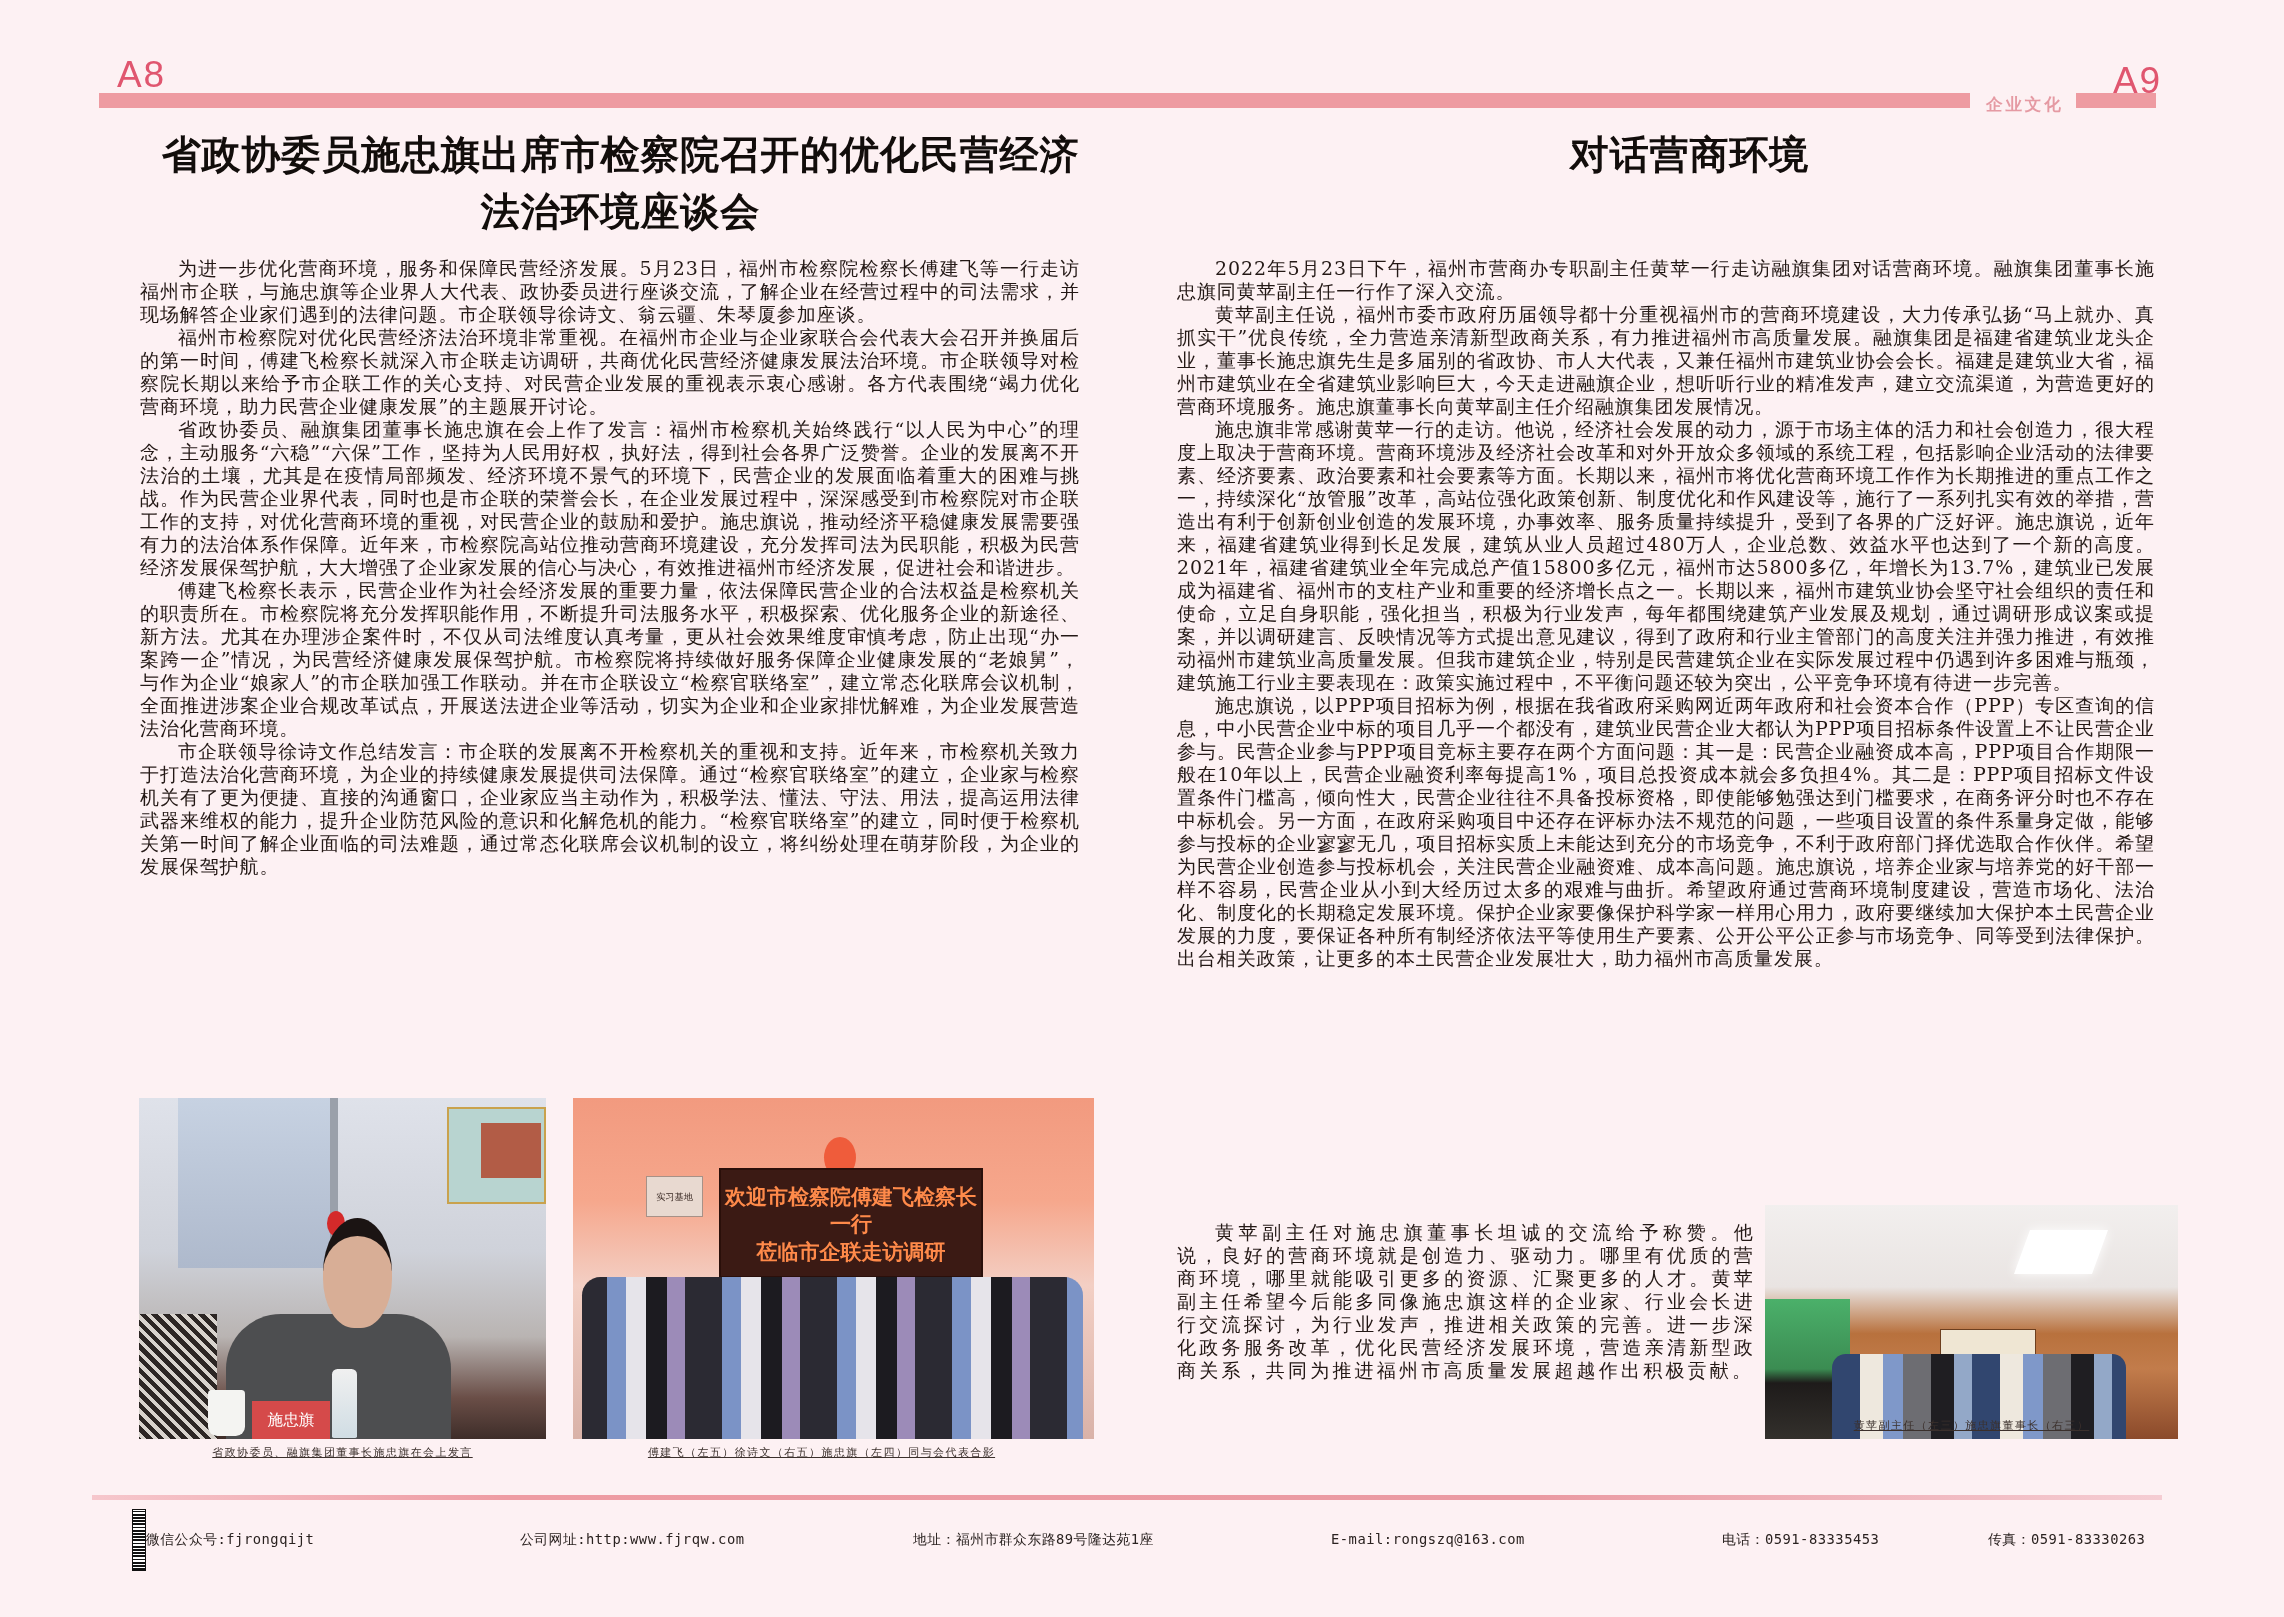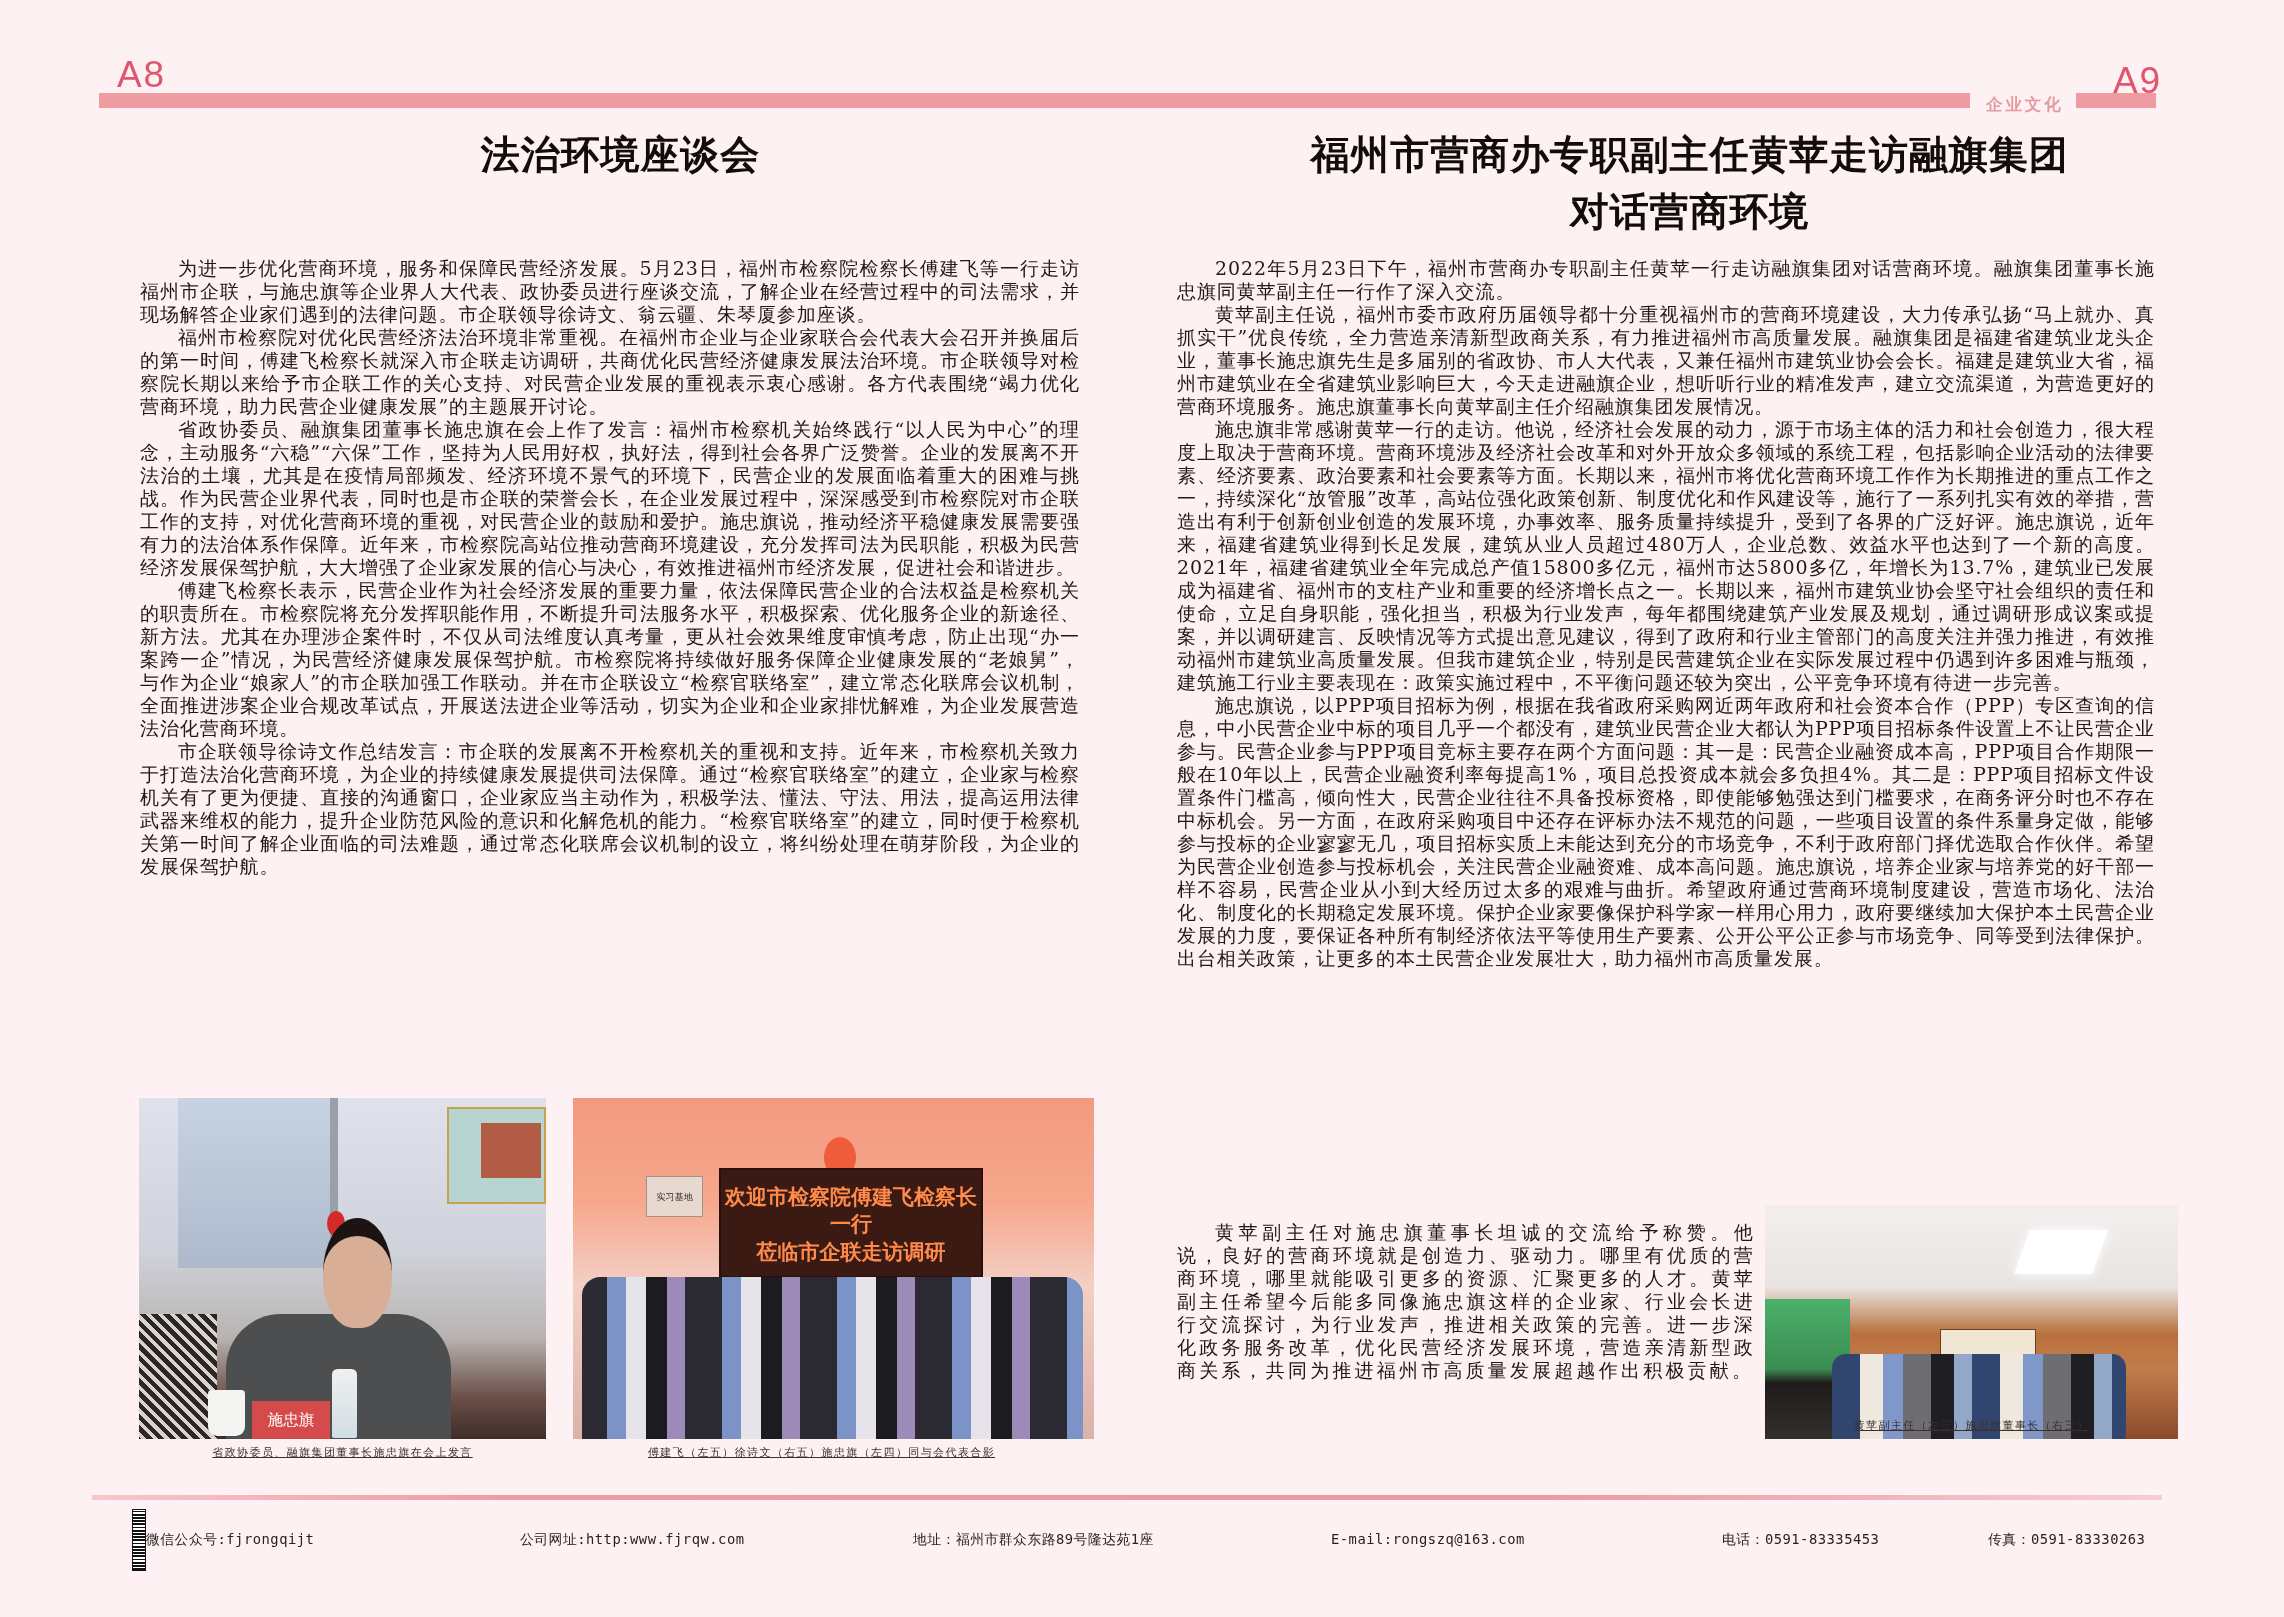--- a/index.html
+++ b/index.html
@@ -56,20 +56,21 @@
     position: absolute; left: 132px; top: 1509px; width: 11.5px; height: 60px;
   }
 </style>
 </head>
 <body>
 
 <div class="page-num" style="left:117px;">A8</div>
 <div class="bar" style="left:99px; width:1043px;"></div>
 
 <div class="headline" style="left:138px; top:126px; width:965px;">
+  <div>省政协委员施忠旗出席市检察院召开的优化民营经济</div>
   <div>法治环境座谈会</div>
 </div>
 
 <div class="col" style="left:140px; top:257px; width:940px;">
   <p>为进一步优化营商环境，服务和保障民营经济发展。5月23日，福州市检察院检察长傅建飞等一行走访福州市企联，与施忠旗等企业界人大代表、政协委员进行座谈交流，了解企业在经营过程中的司法需求，并现场解答企业家们遇到的法律问题。市企联领导徐诗文、翁云疆、朱琴厦参加座谈。</p>
   <p>福州市检察院对优化民营经济法治环境非常重视。在福州市企业与企业家联合会代表大会召开并换届后的第一时间，傅建飞检察长就深入市企联走访调研，共商优化民营经济健康发展法治环境。市企联领导对检察院长期以来给予市企联工作的关心支持、对民营企业发展的重视表示衷心感谢。各方代表围绕“竭力优化营商环境，助力民营企业健康发展”的主题展开讨论。</p>
   <p>省政协委员、融旗集团董事长施忠旗在会上作了发言：福州市检察机关始终践行“以人民为中心”的理念，主动服务“六稳”“六保”工作，坚持为人民用好权，执好法，得到社会各界广泛赞誉。企业的发展离不开法治的土壤，尤其是在疫情局部频发、经济环境不景气的环境下，民营企业的发展面临着重大的困难与挑战。作为民营企业界代表，同时也是市企联的荣誉会长，在企业发展过程中，深深感受到市检察院对市企联工作的支持，对优化营商环境的重视，对民营企业的鼓励和爱护。施忠旗说，推动经济平稳健康发展需要强有力的法治体系作保障。近年来，市检察院高站位推动营商环境建设，充分发挥司法为民职能，积极为民营经济发展保驾护航，大大增强了企业家发展的信心与决心，有效推进福州市经济发展，促进社会和谐进步。</p>
   <p>傅建飞检察长表示，民营企业作为社会经济发展的重要力量，依法保障民营企业的合法权益是检察机关的职责所在。市检察院将充分发挥职能作用，不断提升司法服务水平，积极探索、优化服务企业的新途径、新方法。尤其在办理涉企案件时，不仅从司法维度认真考量，更从社会效果维度审慎考虑，防止出现“办一案跨一企”情况，为民营经济健康发展保驾护航。市检察院将持续做好服务保障企业健康发展的“老娘舅”，与作为企业“娘家人”的市企联加强工作联动。并在市企联设立“检察官联络室”，建立常态化联席会议机制，全面推进涉案企业合规改革试点，开展送法进企业等活动，切实为企业和企业家排忧解难，为企业发展营造法治化营商环境。</p>
   <p>市企联领导徐诗文作总结发言：市企联的发展离不开检察机关的重视和支持。近年来，市检察机关致力于打造法治化营商环境，为企业的持续健康发展提供司法保障。通过“检察官联络室”的建立，企业家与检察机关有了更为便捷、直接的沟通窗口，企业家应当主动作为，积极学法、懂法、守法、用法，提高运用法律武器来维权的能力，提升企业防范风险的意识和化解危机的能力。“检察官联络室”的建立，同时便于检察机关第一时间了解企业面临的司法难题，通过常态化联席会议机制的设立，将纠纷处理在萌芽阶段，为企业的发展保驾护航。</p>
 </div>
@@ -103,21 +104,20 @@
         border-radius:18.4px 18.4px 0 0;"></div>
 </div>
 <div class="caption" style="left:561px; top:1445px; width:521px;">傅建飞（左五）徐诗文（右五）施忠旗（左四）同与会代表合影</div>
 
 <div class="bar" style="left:1142px; width:828px;"></div>
 <div class="section-tag">企业文化</div>
 <div class="bar" style="left:2076px; width:80px;"></div>
 <div class="page-num" style="left:2113px; top:60px;">A9</div>
 
 <div class="headline" style="left:1241px; top:126px; width:897px;">
-  <div>福州市营商办专职副主任黄苹走访融旗集团</div>
   <div>对话营商环境</div>
 </div>
 
 <div class="col" style="left:1177px; top:257px; width:978px; height:963px; overflow:hidden;">
   <p>2022年5月23日下午，福州市营商办专职副主任黄苹一行走访融旗集团对话营商环境。融旗集团董事长施忠旗同黄苹副主任一行作了深入交流。</p>
   <p>黄苹副主任说，福州市委市政府历届领导都十分重视福州市的营商环境建设，大力传承弘扬“马上就办、真抓实干”优良传统，全力营造亲清新型政商关系，有力推进福州市高质量发展。融旗集团是福建省建筑业龙头企业，董事长施忠旗先生是多届别的省政协、市人大代表，又兼任福州市建筑业协会会长。福建是建筑业大省，福州市建筑业在全省建筑业影响巨大，今天走进融旗企业，想听听行业的精准发声，建立交流渠道，为营造更好的营商环境服务。施忠旗董事长向黄苹副主任介绍融旗集团发展情况。</p>
   <p>施忠旗非常感谢黄苹一行的走访。他说，经济社会发展的动力，源于市场主体的活力和社会创造力，很大程度上取决于营商环境。营商环境涉及经济社会改革和对外开放众多领域的系统工程，包括影响企业活动的法律要素、经济要素、政治要素和社会要素等方面。长期以来，福州市将优化营商环境工作作为长期推进的重点工作之一，持续深化“放管服”改革，高站位强化政策创新、制度优化和作风建设等，施行了一系列扎实有效的举措，营造出有利于创新创业创造的发展环境，办事效率、服务质量持续提升，受到了各界的广泛好评。施忠旗说，近年来，福建省建筑业得到长足发展，建筑从业人员超过480万人，企业总数、效益水平也达到了一个新的高度。2021年，福建省建筑业全年完成总产值15800多亿元，福州市达5800多亿，年增长为13.7%，建筑业已发展成为福建省、福州市的支柱产业和重要的经济增长点之一。长期以来，福州市建筑业协会坚守社会组织的责任和使命，立足自身职能，强化担当，积极为行业发声，每年都围绕建筑产业发展及规划，通过调研形成议案或提案，并以调研建言、反映情况等方式提出意见建议，得到了政府和行业主管部门的高度关注并强力推进，有效推动福州市建筑业高质量发展。但我市建筑企业，特别是民营建筑企业在实际发展过程中仍遇到许多困难与瓶颈，建筑施工行业主要表现在：政策实施过程中，不平衡问题还较为突出，公平竞争环境有待进一步完善。</p>
   <p>施忠旗说，以PPP项目招标为例，根据在我省政府采购网近两年政府和社会资本合作（PPP）专区查询的信息，中小民营企业中标的项目几乎一个都没有，建筑业民营企业大都认为PPP项目招标条件设置上不让民营企业参与。民营企业参与PPP项目竞标主要存在两个方面问题：其一是：民营企业融资成本高，PPP项目合作期限一般在10年以上，民营企业融资利率每提高1%，项目总投资成本就会多负担4%。其二是：PPP项目招标文件设置条件门槛高，倾向性大，民营企业往往不具备投标资格，即使能够勉强达到门槛要求，在商务评分时也不存在中标机会。另一方面，在政府采购项目中还存在评标办法不规范的问题，一些项目设置的条件系量身定做，能够参与投标的企业寥寥无几，项目招标实质上未能达到充分的市场竞争，不利于政府部门择优选取合作伙伴。希望为民营企业创造参与投标机会，关注民营企业融资难、成本高问题。施忠旗说，培养企业家与培养党的好干部一样不容易，民营企业从小到大经历过太多的艰难与曲折。希望政府通过营商环境制度建设，营造市场化、法治化、制度化的长期稳定发展环境。保护企业家要像保护科学家一样用心用力，政府要继续加大保护本土民营企业发展的力度，要保证各种所有制经济依法平等使用生产要素、公开公平公正参与市场竞争、同等受到法律保护。出台相关政策，让更多的本土民营企业发展壮大，助力福州市高质量发展。</p>
 </div>
 

